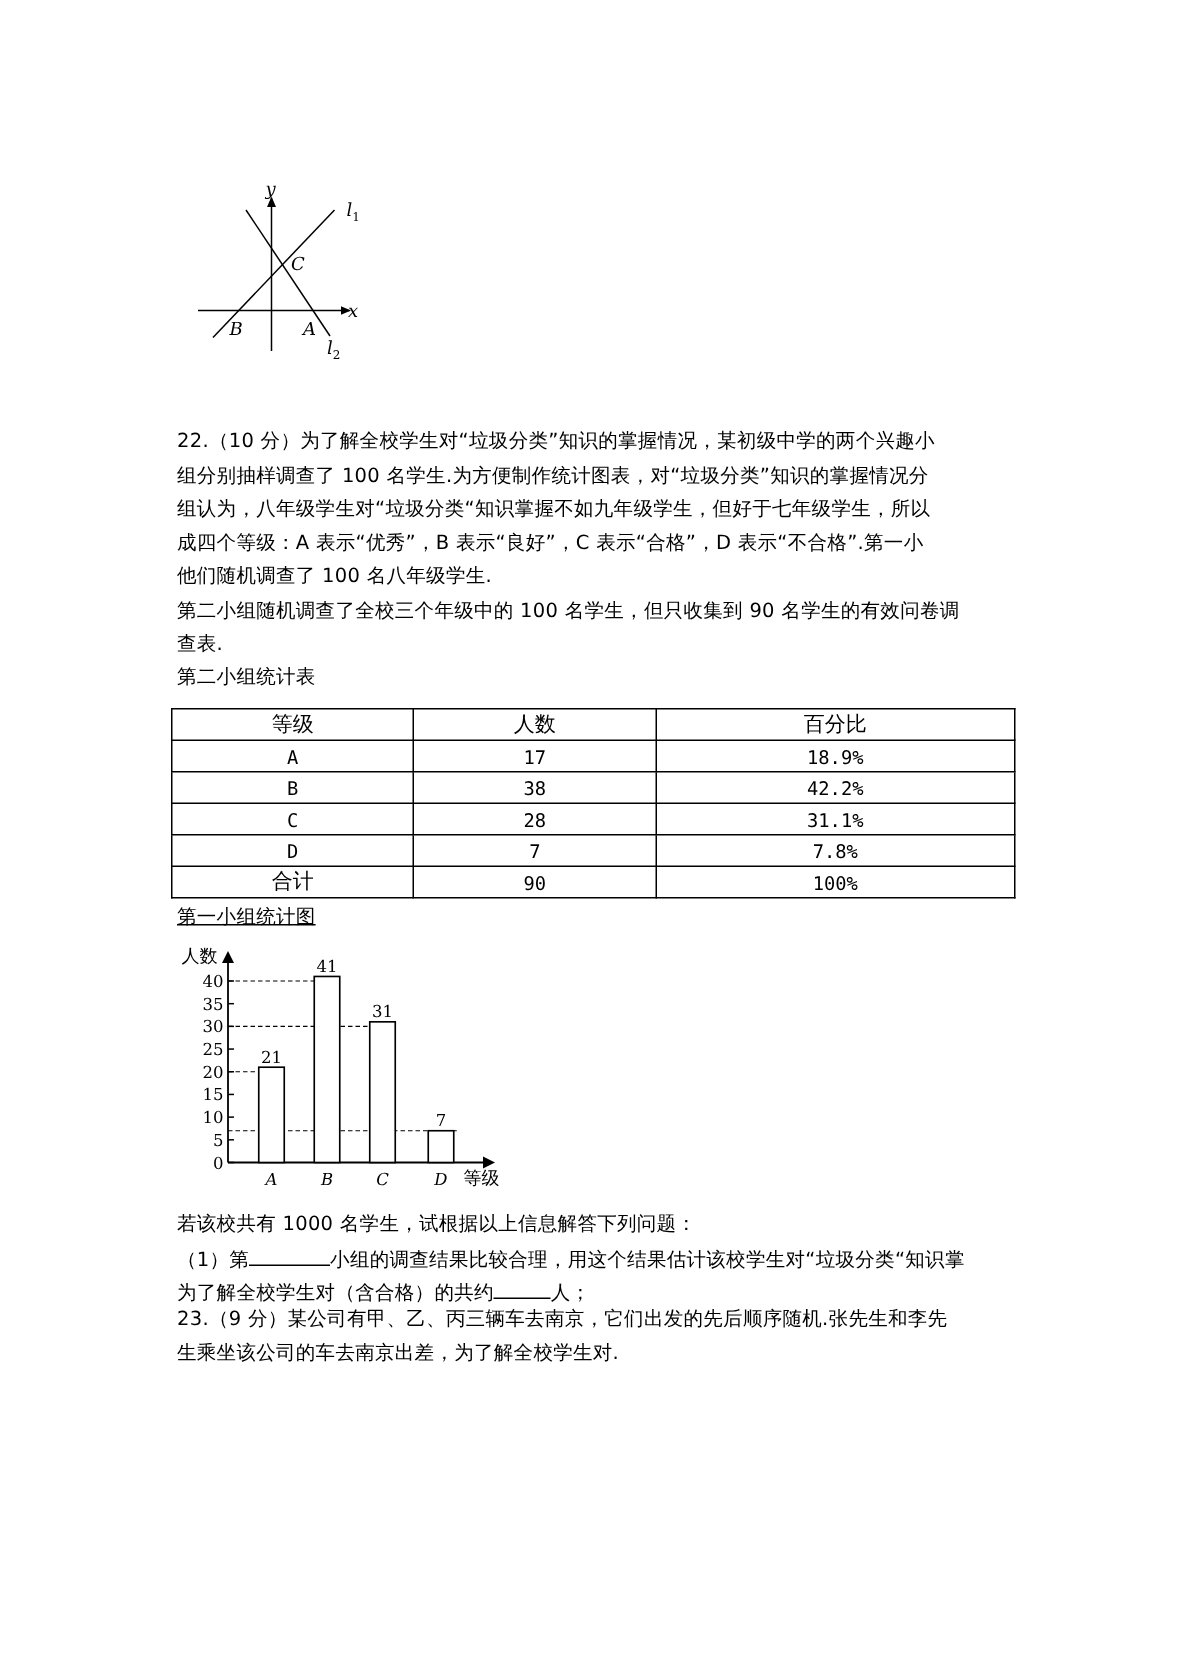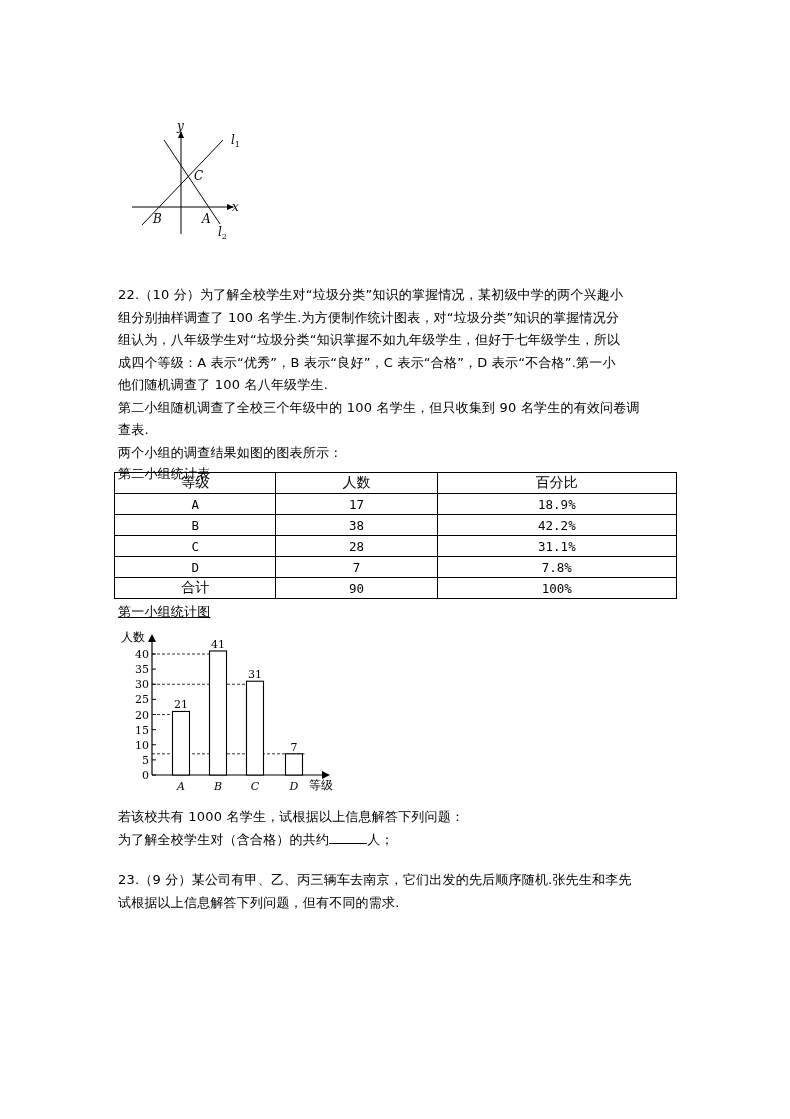--- a/index.html
+++ b/index.html
@@ -38,21 +38,20 @@
 </svg>
 
 <div class="para" style="top:284px;">
   <span class="line">22.（10 分）为了解全校学生对“垃圾分类”知识的掌握情况，某初级中学的两个兴趣小</span>
   <span class="line">组分别抽样调查了 100 名学生.为方便制作统计图表，对“垃圾分类”知识的掌握情况分</span>
   <span class="line">组认为，八年级学生对“垃圾分类“知识掌握不如九年级学生，但好于七年级学生，所以</span>
   <span class="line">成四个等级：A 表示“优秀”，B 表示“良好”，C 表示“合格”，D 表示“不合格”.第一小</span>
   <span class="line">他们随机调查了 100 名八年级学生.</span>
   <span class="line">第二小组随机调查了全校三个年级中的 100 名学生，但只收集到 90 名学生的有效问卷调</span>
   <span class="line">查表.</span>
-  <span class="line">两个小组的调查结果如图的图表所示：</span>
   <span class="line" style="height:19px;line-height:19px;">第二小组统计表</span>
 </div>
 
 <table class="stat">
   <tbody>
       <tr>
     <th>等级</th>
     <th>人数</th>
     <th>百分比</th>
   </tr>
@@ -126,19 +125,20 @@
       <text x="145" y="58.22500000000001" text-anchor="middle" font-size="11" font-family="DejaVu Serif, serif">31</text>
       <text x="145" y="170" text-anchor="middle" font-size="11" font-style="italic" font-family="DejaVu Serif, serif">C</text>
       <rect x="175.5" y="133.825" width="17" height="21.17500000000001" fill="#fff" stroke="#000" stroke-width="1.1"></rect>
       <text x="184" y="130.825" text-anchor="middle" font-size="11" font-family="DejaVu Serif, serif">7</text>
       <text x="184" y="170" text-anchor="middle" font-size="11" font-style="italic" font-family="DejaVu Serif, serif">D</text>
     </g>
 </svg>
 
 <div class="para" style="top:806px;">
   <span class="line">若该校共有 1000 名学生，试根据以上信息解答下列问题：</span>
+  <span class="line"><span>（1）第</span><span class="blank1"></span><span>小组的调查结果比较合理，用这个结果估计该校学生对“垃圾分类“知识掌</span></span>
   <span class="line"><span>为了解全校学生对（含合格）的共约</span><span class="blank2"></span><span>人；</span></span>
 </div>
 
 <div class="para" style="top:869px;">
   <span class="line">23.（9 分）某公司有甲、乙、丙三辆车去南京，它们出发的先后顺序随机.张先生和李先</span>
-  <span class="line">试根据以上信息解答下列问题，但有不同的需求.</span>
+  <span class="line">生乘坐该公司的车去南京出差，为了解全校学生对.</span>
 </div>
 
 </body></html>

